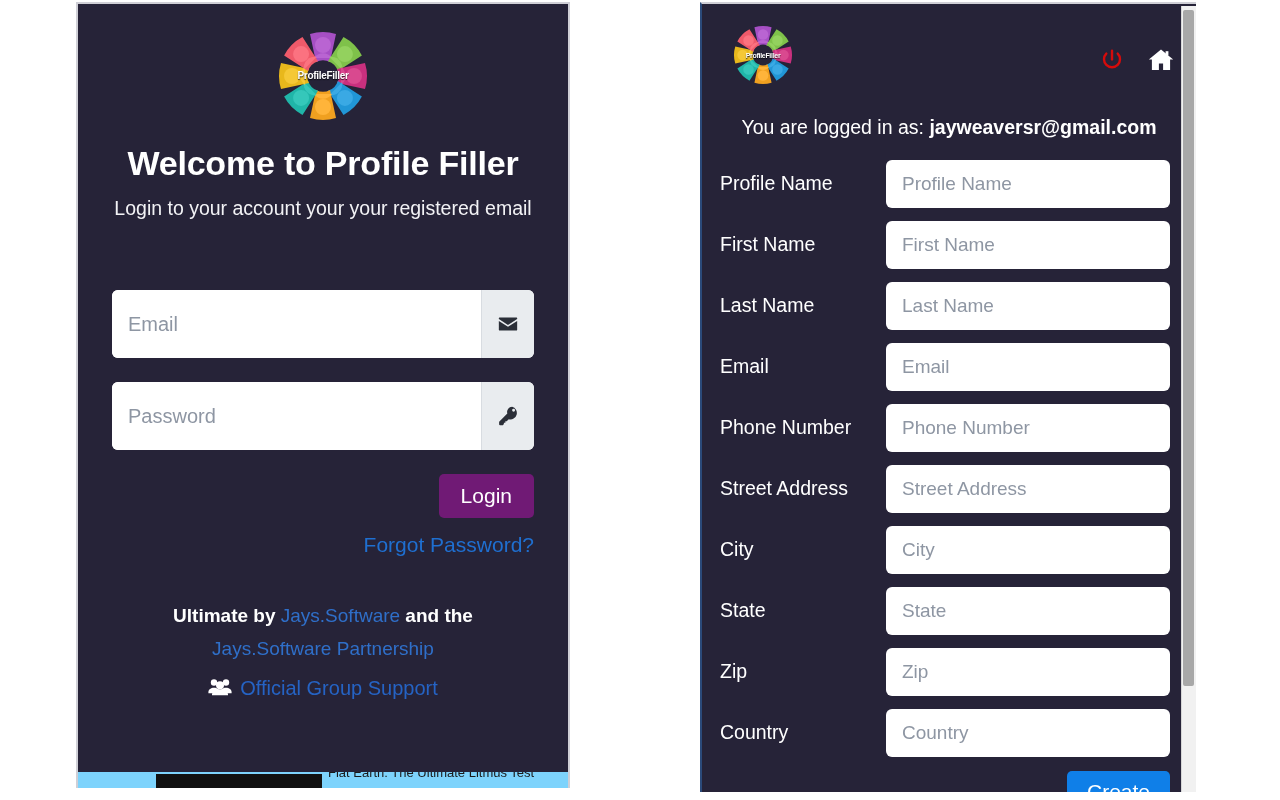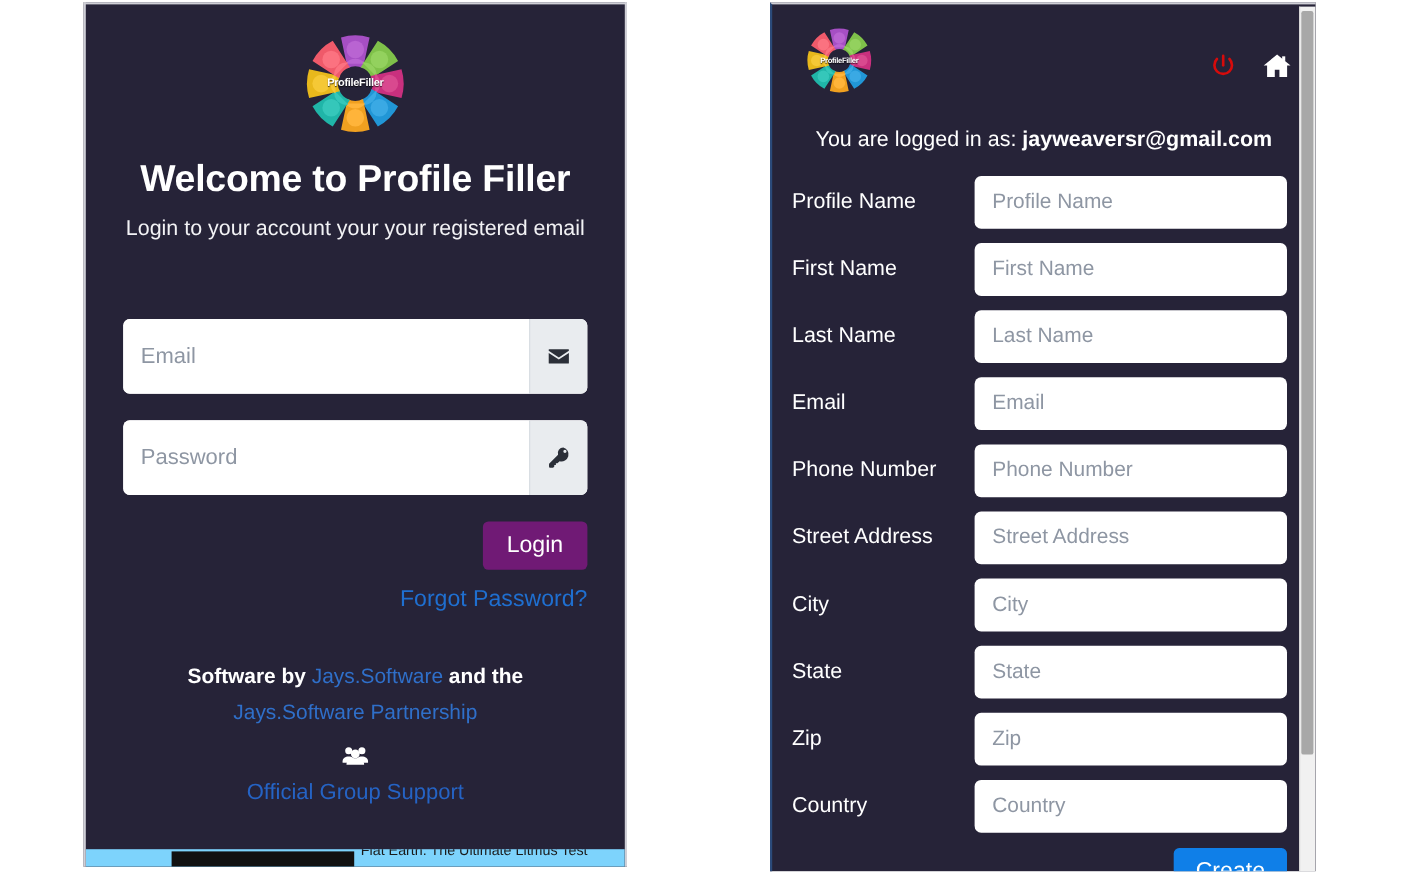--- a/index.html
+++ b/index.html
@@ -170,21 +170,20 @@
     text-decoration: none;
     cursor: pointer;
   }
 
   .support-row {
     margin-top: 12px;
     display: flex;
     align-items: center;
     justify-content: center;
     gap: 8px;
-    flex-direction: column;
   }
   .support-link {
     color: #2563c4;
     font-size: 20px;
     text-decoration: none;
     cursor: pointer;
   }
 
   .bottom-cut-strip {
     position: absolute;
@@ -422,21 +421,21 @@
 
     <div class="login-row">
       <button class="login-btn">Login</button>
     </div>
 
     <div class="forgot-row">
       <a class="forgot-link">Forgot Password?</a>
     </div>
 
     <div class="footer-credit">
-      <span>Software by </span><a>Jays.Software</a><span> and the </span><a>Jays.Software Partnership</a>
+      <span>Ultimate by </span><a>Jays.Software</a><span> and the </span><a>Jays.Software Partnership</a>
     </div>
 
     <div class="support-row">
       <span>
         <svg width="24" height="19" viewBox="0 0 30 22" fill="#ffffff">
           <circle cx="7.5" cy="6" r="4"></circle>
           <circle cx="22.5" cy="6" r="4"></circle>
           <circle cx="15" cy="9.5" r="5"></circle>
           <path d="M0.5 18c0-3.3 3.2-5.5 7-5.5s7 2.2 7 5.5v1.5H0.5z"></path>
           <path d="M15.5 18c0-3.3 3.2-5.5 7-5.5s7 2.2 7 5.5v1.5h-14z"></path>

